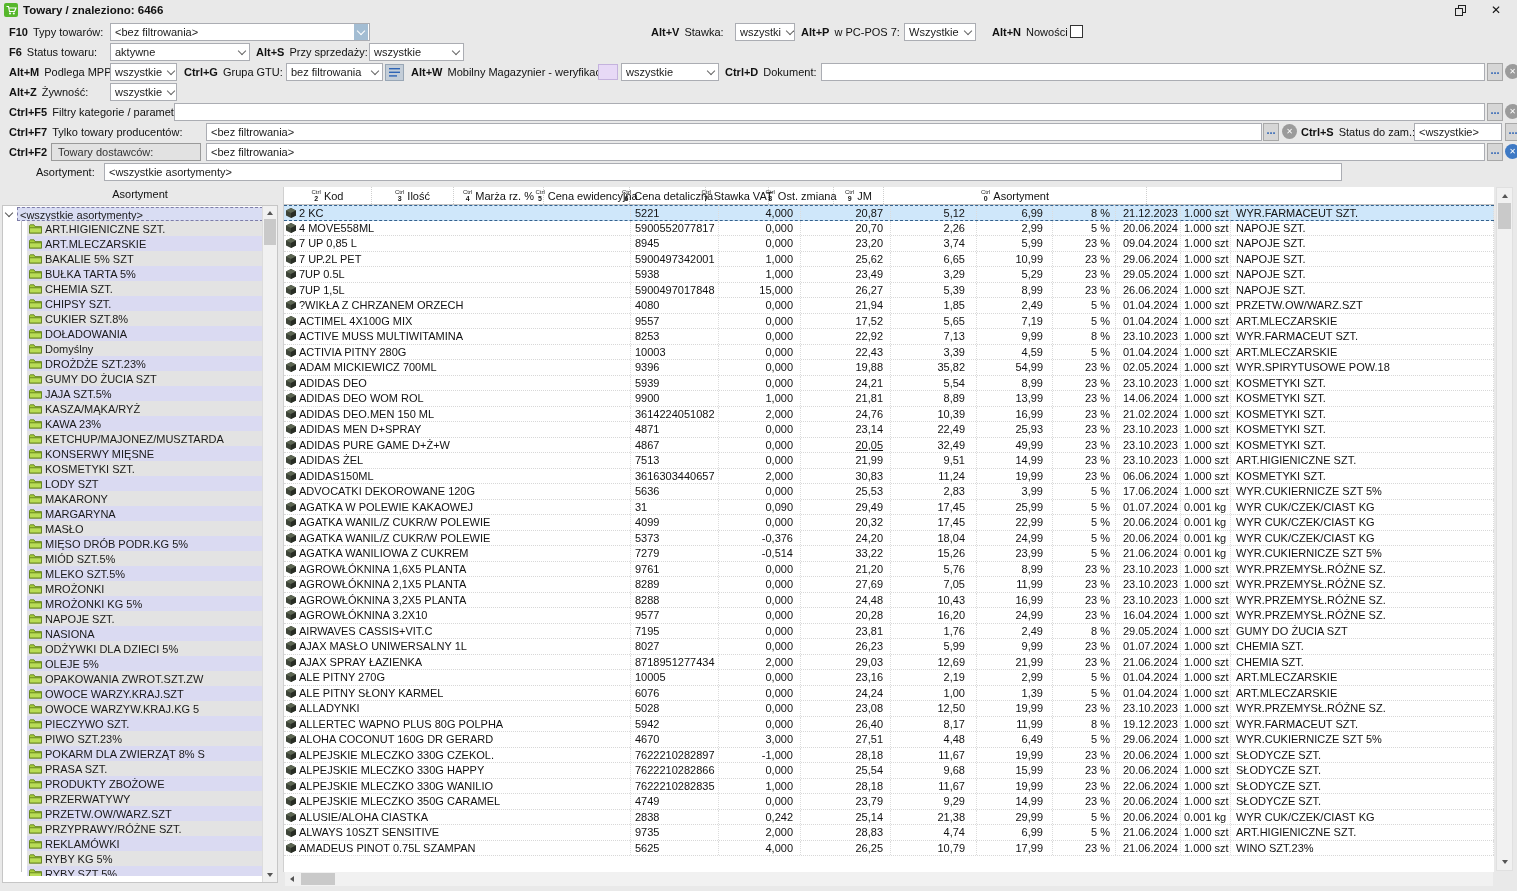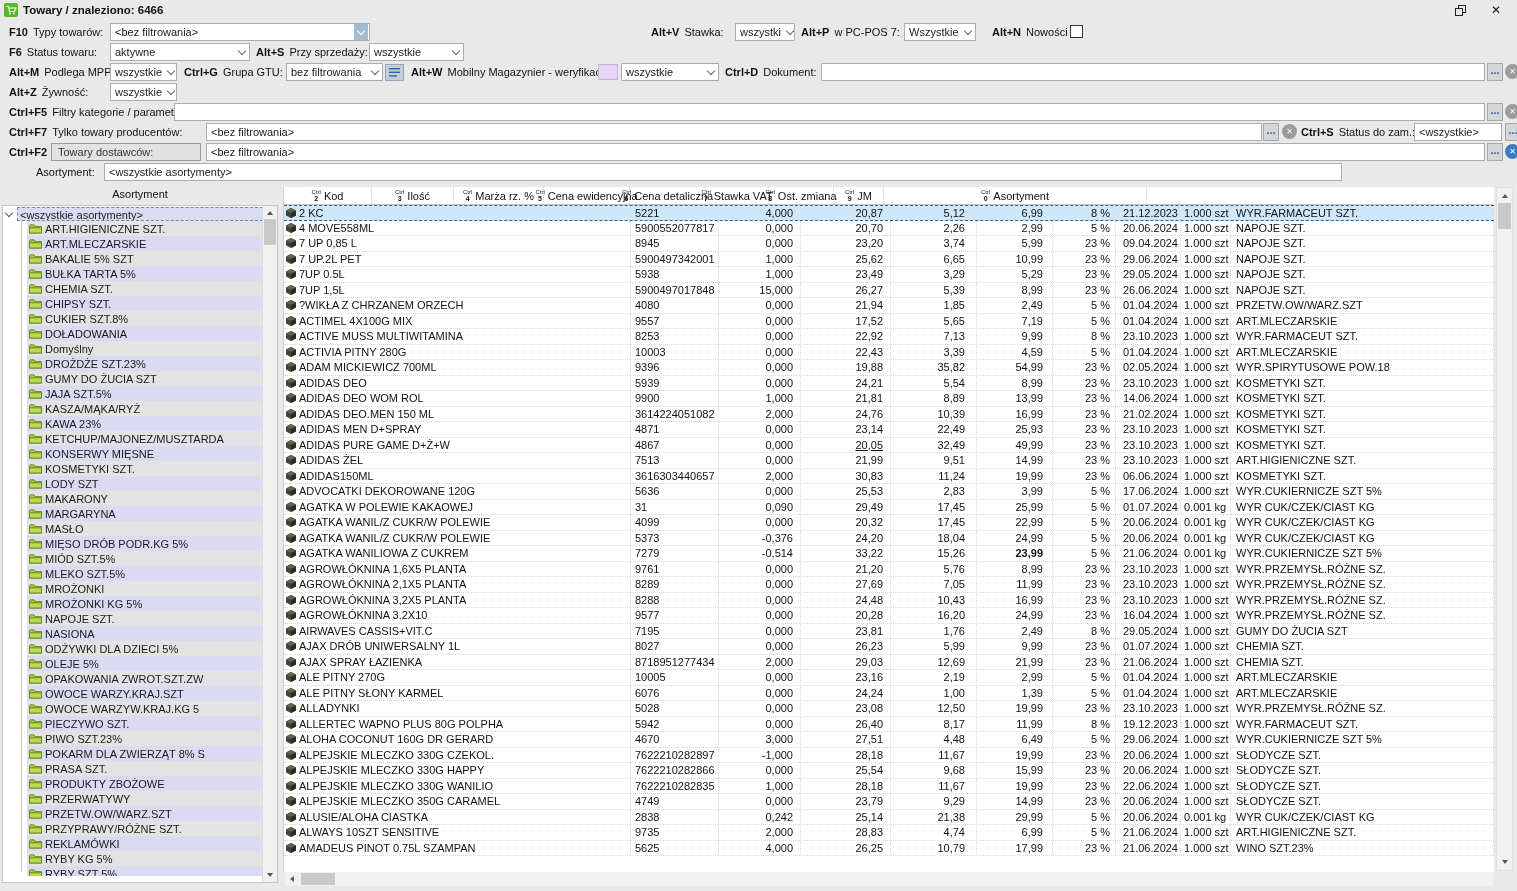--- a/index.html
+++ b/index.html
@@ -1567,21 +1567,21 @@
           </div>
           <div class="td right" style="width: 82px; padding-right: 7px;">
             <span>-0,514</span>
           </div>
           <div class="td right" style="width: 90px; padding-right: 7px;">
             <span>33,22</span>
           </div>
           <div class="td right" style="width: 86px; padding-right: 11px;">
             <span>15,26</span>
           </div>
-          <div class="td right" style="width: 76px; padding-right: 9px; font-weight: bold;">
+          <div class="td right" style="width: 76px; padding-right: 9px;">
             <span>23,99</span>
           </div>
           <div class="td right" style="width: 63px; padding-right: 5px;">
             <span>5 %</span>
           </div>
           <div class="td right" style="width: 65px; padding-right: 2px;">
             <span>21.06.2024</span>
           </div>
           <div class="td" style="width: 50px; padding-left: 3px;">
             <span>0.001 kg</span>
@@ -1787,21 +1787,21 @@
         </div>
         <div class="trow">
           <div class="td" style="width: 347px; padding-left: 2px;">
             <span class="cube">
               <svg width="10" height="10" viewBox="0 0 10 10">
                 <polygon points="5,0 10,2.5 10,7.5 5,10 0,7.5 0,2.5" fill="#3d4438"></polygon>
                 <polygon points="5,0 10,2.5 5,5 0,2.5" fill="#5d6653"></polygon>
                 <polygon points="5,5 10,2.5 10,7.5 5,10" fill="#282d24"></polygon>
               </svg>
             </span>
-            <span>AJAX DRÓB UNIWERSALNY 1L</span>
+            <span>AJAX MASŁO UNIWERSALNY 1L</span>
           </div>
           <div class="td" style="width: 88px; padding-left: 4px;">
             <span>8027</span>
           </div>
           <div class="td right" style="width: 82px; padding-right: 7px;">
             <span>0,000</span>
           </div>
           <div class="td right" style="width: 90px; padding-right: 7px;">
             <span>26,23</span>
           </div>

